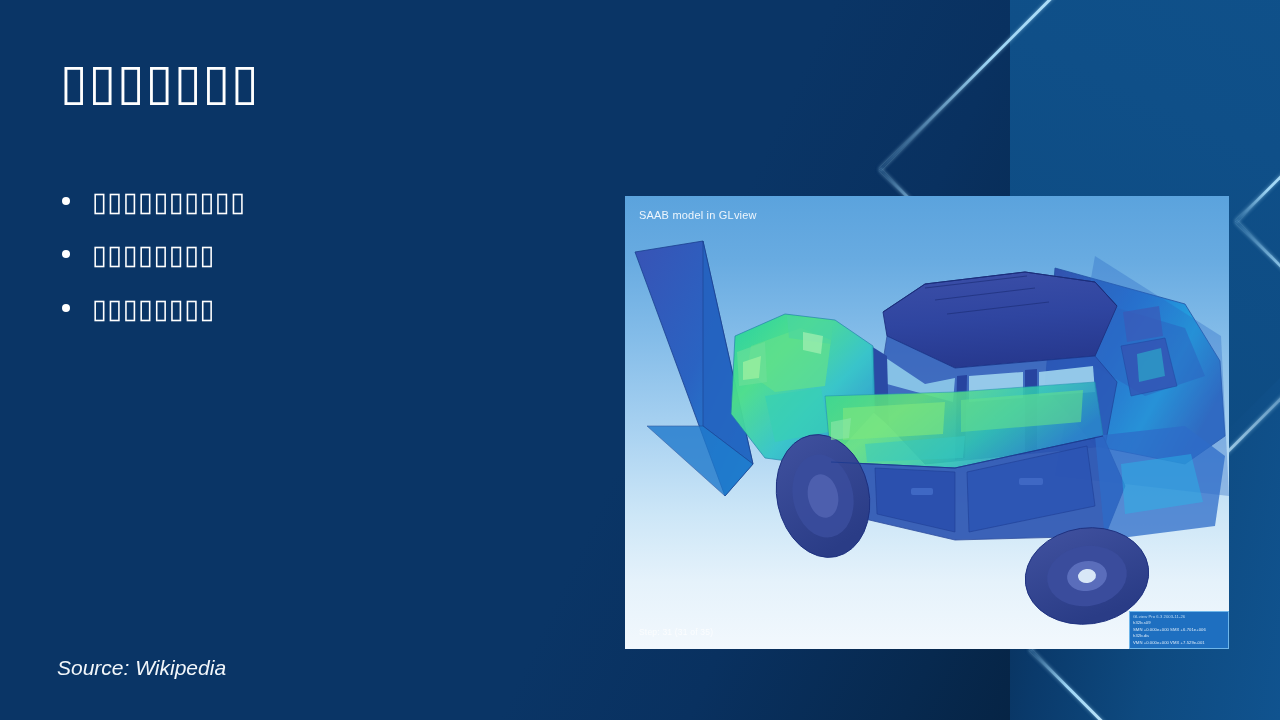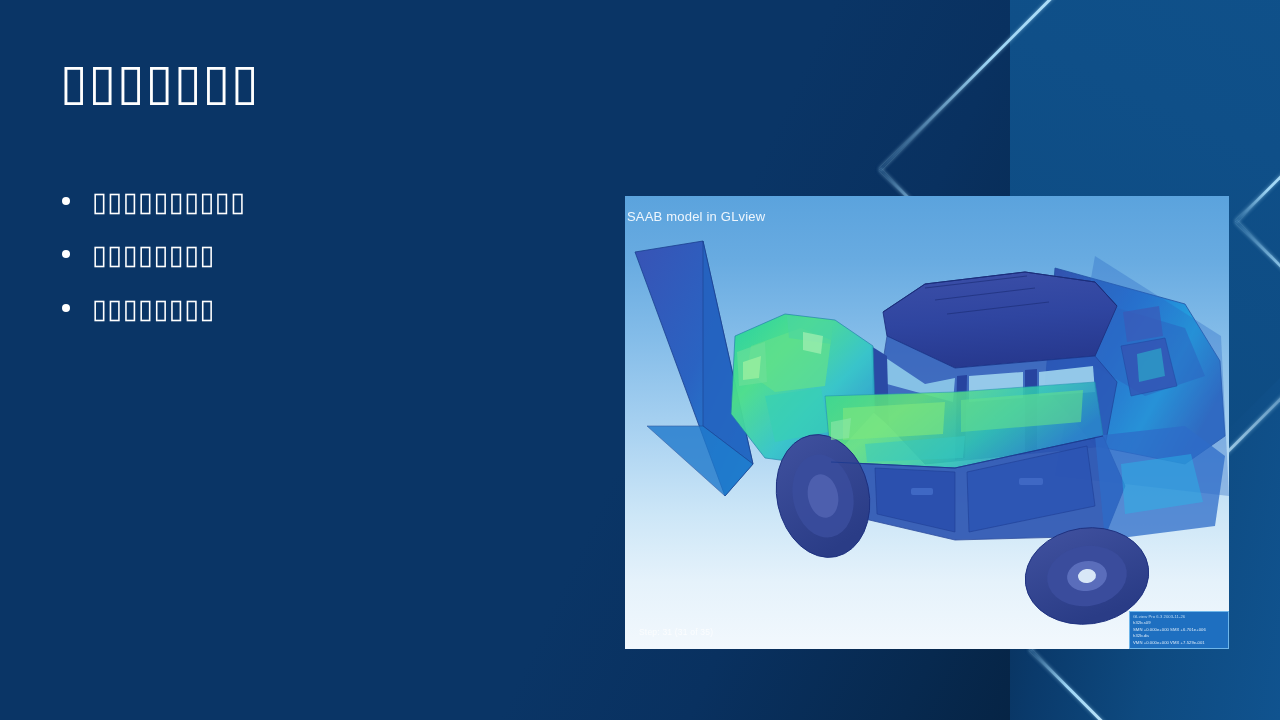--- a/index.html
+++ b/index.html
@@ -172,23 +172,23 @@
       #5ba3dd 0%,
       #68abe1 14%,
       #85bde9 32%,
       #a9d2f1 52%,
       #cce6f7 70%,
       #e5f2fb 85%,
       #f2f8fd 100%);
   }
   .fea-label {
     position: absolute;
-    left: 2px;
+    left: 14px;
     top: 13px;
-    font-size: 13px;
+    font-size: 11px;
     color: #eef6fd;
     letter-spacing: 0.2px;
   }
   .fea-step {
     position: absolute;
     left: 14px;
     bottom: 12px;
     font-size: 8.5px;
     color: #ffffff;
     opacity: 0.75;
@@ -239,20 +239,21 @@
     <li>
       <span class="bullet-dot"></span>
       <span class="bullet-text">▯▯▯▯▯▯▯▯</span>
     </li>
     <li>
       <span class="bullet-dot"></span>
       <span class="bullet-text">▯▯▯▯▯▯▯▯</span>
     </li>
   </ul>
 
+  <div class="source">Source: Wikipedia</div>
 
   <div class="fea-image">
 
     <svg class="fea-svg" viewBox="0 0 604 453" preserveAspectRatio="none">
       <defs>
         <linearGradient id="gRoof" x1="0" y1="0" x2="0.2" y2="1">
           <stop offset="0%" stop-color="#3c4fa8"></stop>
           <stop offset="55%" stop-color="#2f45a0"></stop>
           <stop offset="100%" stop-color="#27398f"></stop>
         </linearGradient>

